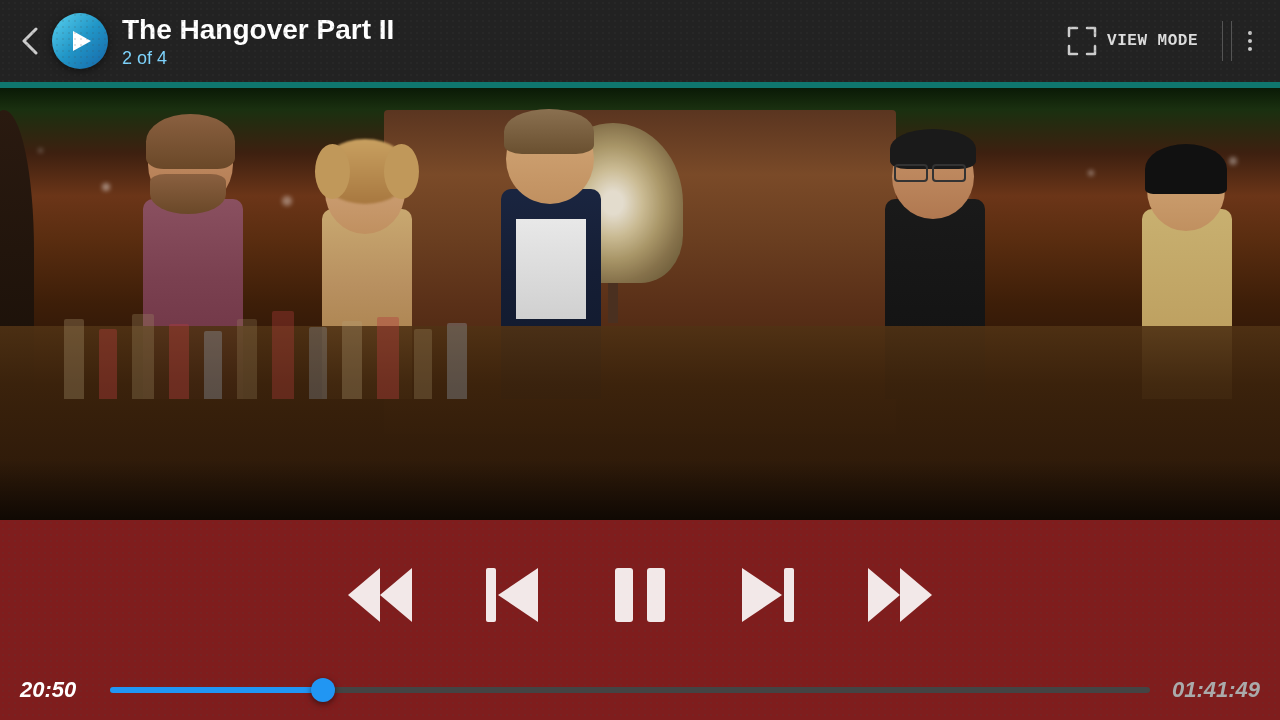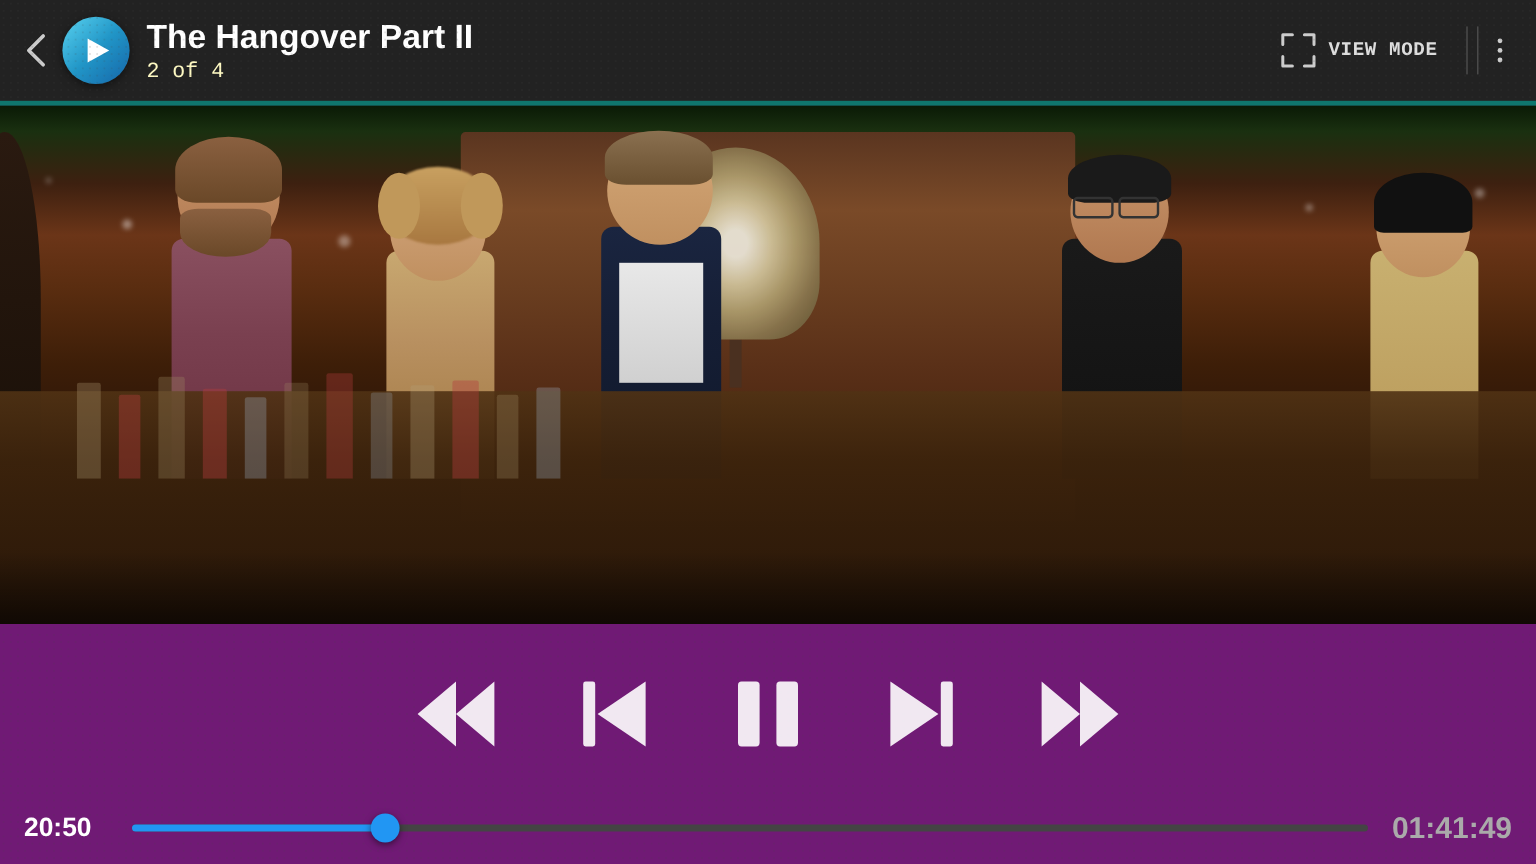--- a/index.html
+++ b/index.html
@@ -16,21 +16,21 @@
     
     .top-bar {
       width: 100%;
       height: 88px;
       background: linear-gradient(180deg, #2a2a2a 0%, #1e1e1e 100%);
       background-image: radial-gradient(ellipse at 50% 50%, #333 0%, #1a1a1a 100%);
       background: #222;
       display: flex;
       align-items: center;
       padding: 12px 16px;
-      border-bottom: 4px solid #0f766e;
+      border-bottom: 6px solid #0f766e;
       position: relative;
       z-index: 10;
       justify-content: center;
     }
 
     
     .top-bar::before {
       content: '';
       position: absolute;
       inset: 0;
@@ -87,23 +87,22 @@
 
     .movie-title {
       font-size: 28px;
       font-weight: bold;
       color: #fff;
       line-height: 1.2;
     }
 
     .movie-subtitle {
       font-size: 18px;
-      color: #fef9c3;
+      color: #7dd3fc;
       margin-top: 2px;
-      font-family: Liberation Mono, monospace;
     }
 
     .top-controls {
       display: flex;
       align-items: center;
       gap: 0;
       font-family: Liberation Mono, monospace;
     }
 
     .top-btn {
@@ -188,24 +187,25 @@
         rgba(80,50,20,0.9) 0%,
         rgba(60,35,12,0.95) 30%,
         rgba(40,22,8,1) 100%
       );
     }
 
     
     .bottom-controls {
       width: 100%;
       height: 200px;
-      background: #701a75;
+      background: #7f1d1d;
       position: relative;
       display: flex;
       flex-direction: column;
+      font-style: italic;
     }
 
     .bottom-controls::before {
       content: '';
       position: absolute;
       inset: 0;
       background-image: radial-gradient(circle, #444 1px, transparent 1px);
       background-size: 6px 6px;
       opacity: 0.12;
       pointer-events: none;
@@ -280,21 +280,21 @@
       top: 50%;
       transform: translateY(-50%);
       width: 24px;
       height: 24px;
       border-radius: 50%;
       background: #2196f3;
       box-shadow: 0 2px 6px rgba(0,0,0,0.5);
     }
 
     .time-total {
-      font-size: 25px;
+      font-size: 22px;
       color: #aaa;
       min-width: 90px;
       text-align: right;
       font-weight: bold;
     }
   </style>
 </head>
 <body>
 
 <div class="top-bar">

